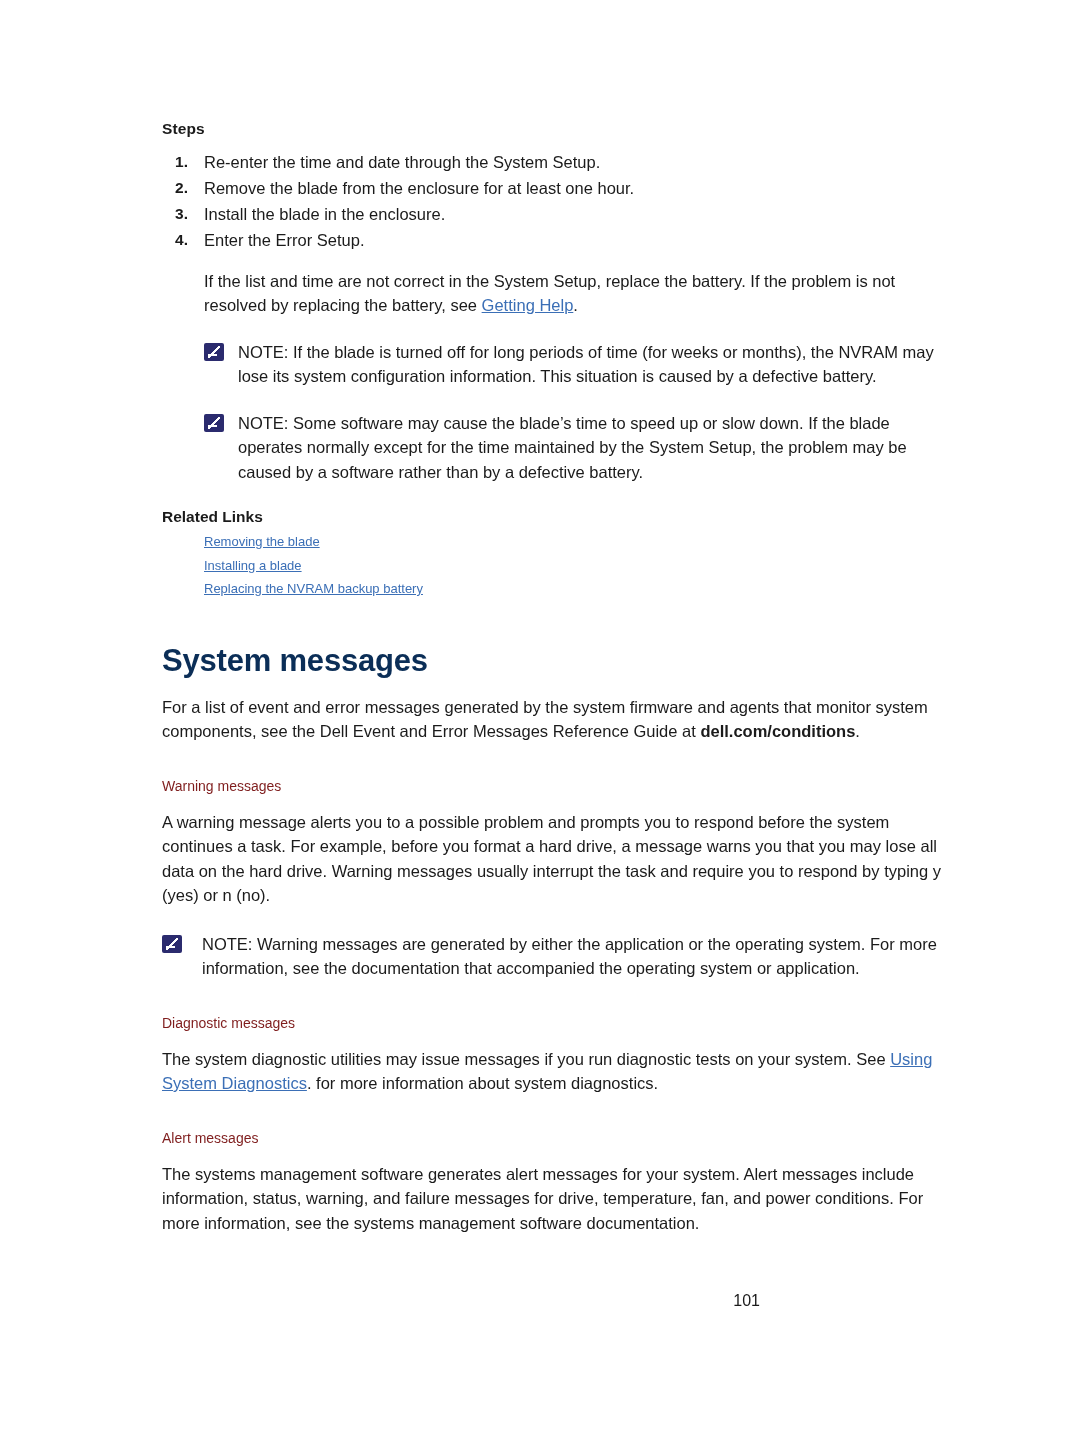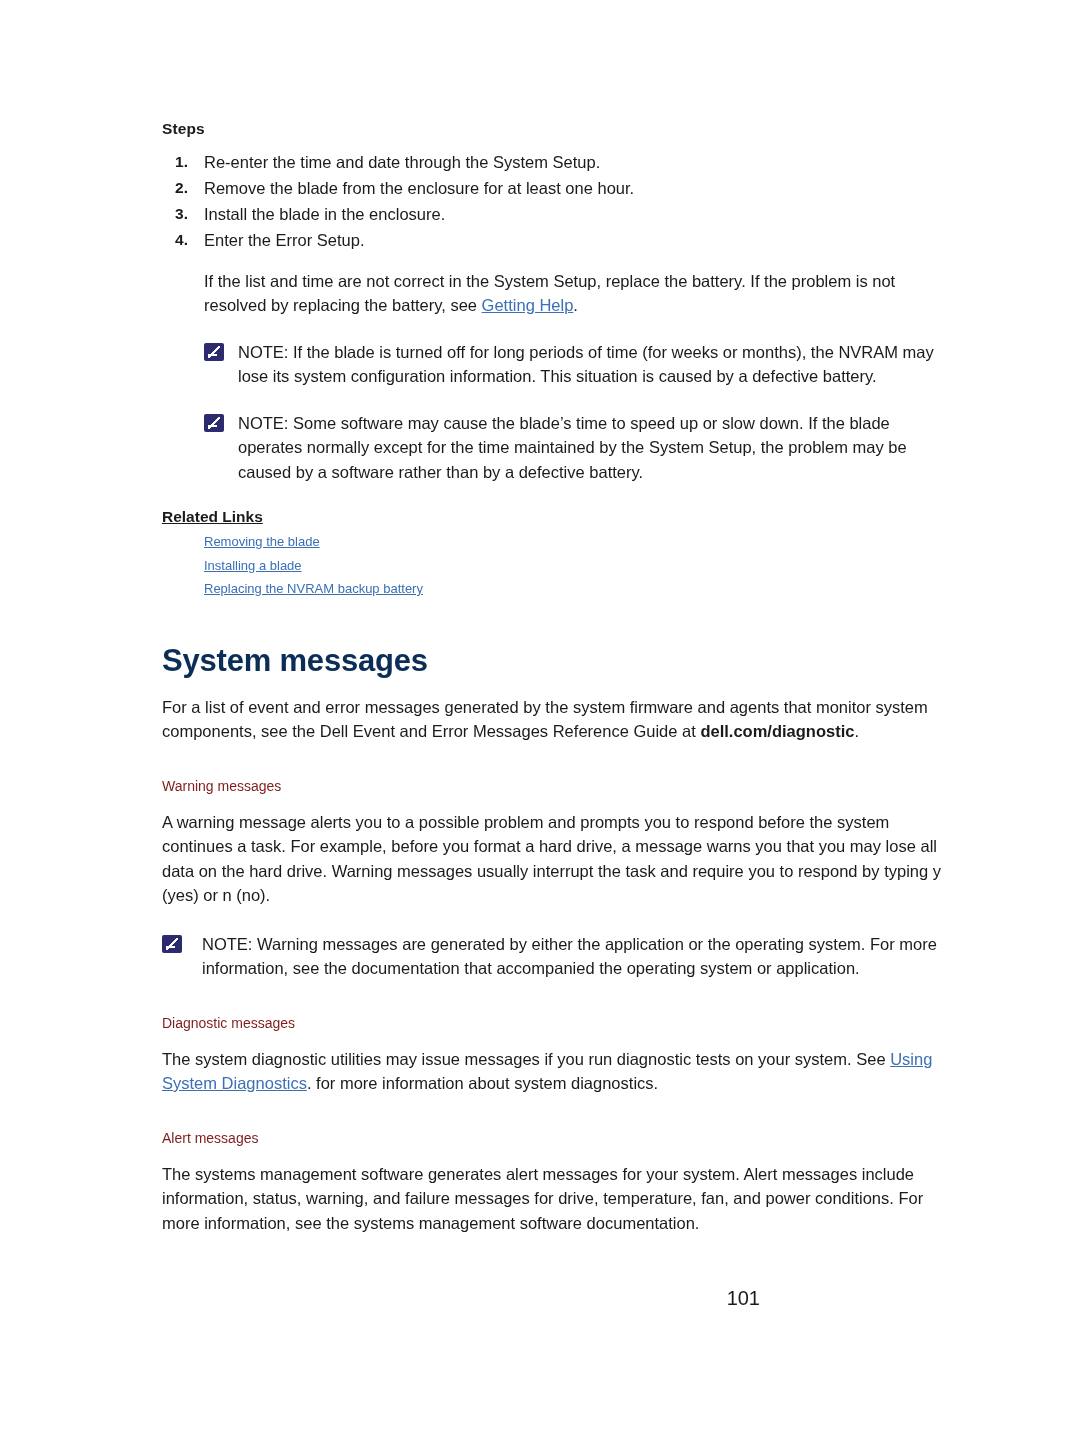--- a/index.html
+++ b/index.html
@@ -111,21 +111,20 @@
   }
   .note-label {
     font-weight: normal;
   }
 
   .related-label {
     font-size: 15.5px;
     font-weight: bold;
     margin: 24px 0 0 0;
     color: #1b1b1b;
-    text-decoration: underline;
   }
   .related-links {
     margin: 4px 0 0 42px;
   }
   .related-links a {
     display: block;
     font-size: 13px;
     line-height: 23.5px;
     color: #3b6fb6;
     text-decoration: underline;
@@ -151,21 +150,21 @@
     color: #1b1b1b;
   }
   .body-para b {
     font-weight: bold;
   }
 
   .page-number {
     position: absolute;
     right: 128px;
     bottom: 124px;
-    font-size: 20px;
+    font-size: 16px;
     color: #1b1b1b;
   }
 </style>
 </head>
 <body>
 
 <div class="page">
   <div class="content">
 
     <div class="steps-label">Steps</div>
@@ -203,21 +202,21 @@
 
     <div class="related-label">Related Links</div>
     <div class="related-links">
       <a href="#">Removing the blade</a>
       <a href="#">Installing a blade</a>
       <a href="#">Replacing the NVRAM backup battery</a>
     </div>
 
     <h1 class="h-main">System messages</h1>
 
-    <p class="body-para"><span>For a list of event and error messages generated by the system firmware and agents that monitor system components, see the Dell Event and Error Messages Reference Guide at </span><b>dell.com/diagnostic</b><span>.</span></p>
+    <p class="body-para"><span>For a list of event and error messages generated by the system firmware and agents that monitor system components, see the Dell Event and Error Messages Reference Guide at </span><b>dell.com/conditions</b><span>.</span></p>
 
     <h2 class="h-sub">Warning messages</h2>
     <p class="body-para">A warning message alerts you to a possible problem and prompts you to respond before the system continues a task. For example, before you format a hard drive, a message warns you that you may lose all data on the hard drive. Warning messages usually interrupt the task and require you to respond by typing y (yes) or n (no).</p>
 
     <div class="note wide" style="margin-top:24px;">
       <span class="note-icon"></span>
       <span class="note-label">NOTE:</span><span> Warning messages are generated by either the application or the operating system. For more information, see the documentation that accompanied the operating system or application.</span>
     </div>
 
     <h2 class="h-sub">Diagnostic messages</h2>

